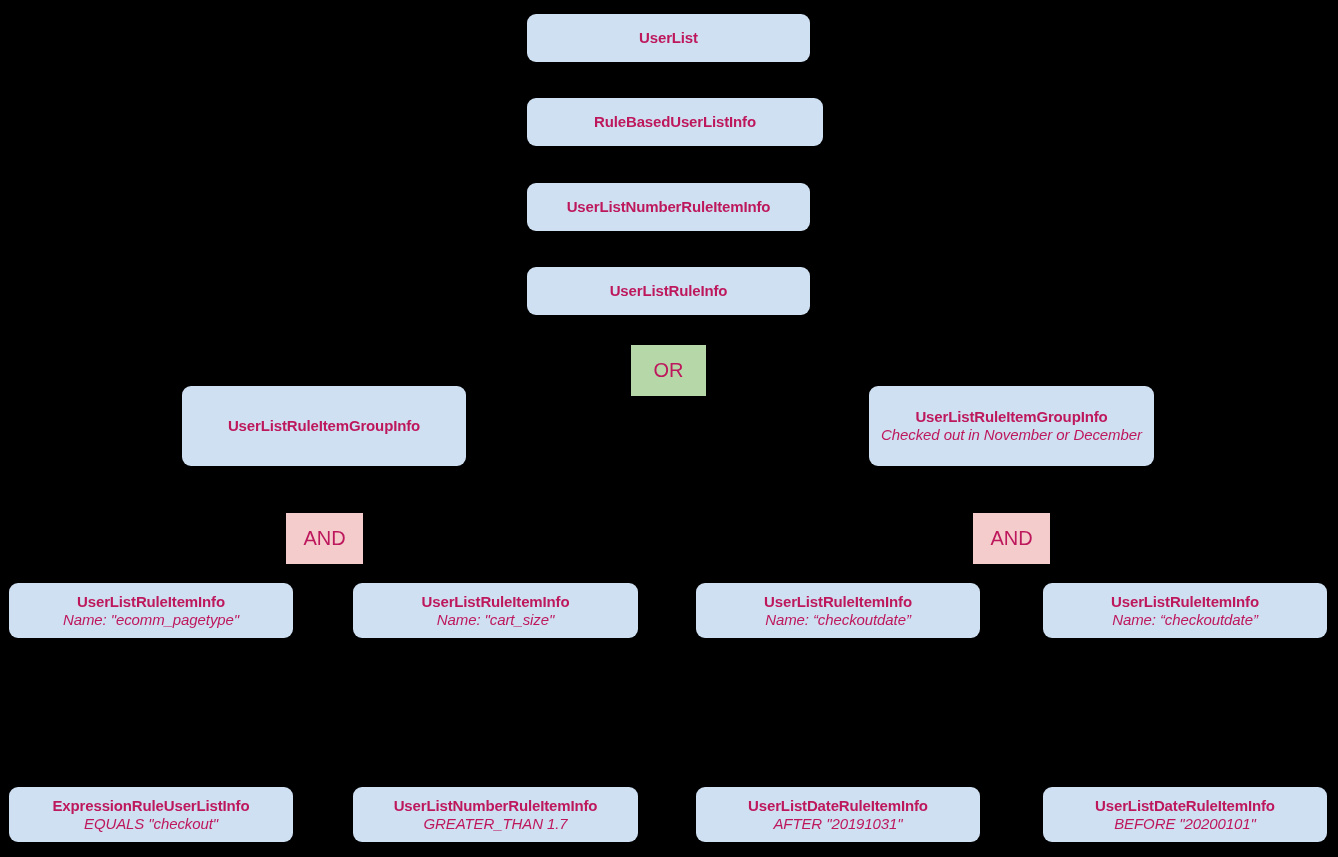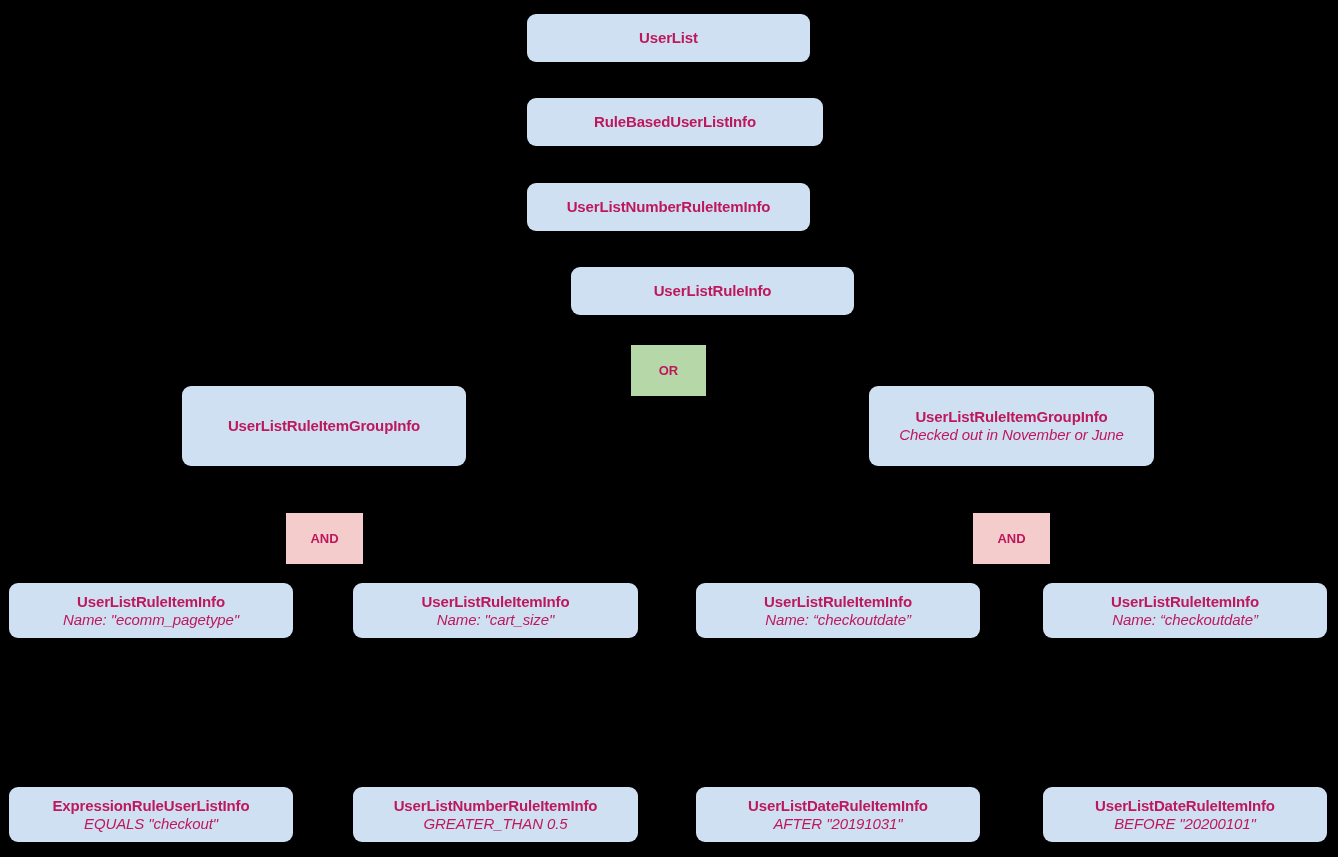--- a/index.html
+++ b/index.html
@@ -46,22 +46,22 @@
     letter-spacing: -0.15px;
     white-space: nowrap;
   }
   .node-sub {
     font-style: italic;
     font-size: 15px;
     letter-spacing: -0.1px;
     padding: 0 10px;
   }
   .op-label {
-    font-weight: bold;
-    font-size: 13px;
+    font-weight: normal;
+    font-size: 20px;
   }
   
   .arrowhead {
     position: absolute;
     width: 0;
     height: 0;
     border-left: 11px solid transparent;
     border-right: 11px solid transparent;
     border-top: 13px solid #000000;
   }
@@ -76,32 +76,32 @@
       <div class="arrowhead" style="left: 979px; top: 375px;"></div>
       <div class="node blue" style="left: 527px; top: 14px; width: 283px; height: 48px;">
         <div class="node-title">UserList</div>
       </div>
       <div class="node blue" style="left: 527px; top: 98px; width: 296px; height: 48px; text-align: center;">
         <div class="node-title">RuleBasedUserListInfo</div>
       </div>
       <div class="node blue" style="left: 527px; top: 183px; width: 283px; height: 48px;">
         <div class="node-title">UserListNumberRuleItemInfo</div>
       </div>
-      <div class="node blue" style="left: 527px; top: 267px; width: 283px; height: 48px; margin-left: 44px;">
+      <div class="node blue" style="left: 527px; top: 267px; width: 283px; height: 48px;">
         <div class="node-title">UserListRuleInfo</div>
       </div>
       <div class="node green" style="left: 631px; top: 345px; width: 75px; height: 51px;">
         <div class="op-label">OR</div>
       </div>
       <div class="node blue" style="left: 182px; top: 386px; width: 284px; height: 80px;">
         <div class="node-title">UserListRuleItemGroupInfo</div>
       </div>
       <div class="node blue" style="left: 869px; top: 386px; width: 285px; height: 80px;">
         <div class="node-title">UserListRuleItemGroupInfo</div>
-        <div class="node-sub">Checked out in November or June</div>
+        <div class="node-sub">Checked out in November or December</div>
       </div>
       <div class="node pink" style="left: 286px; top: 513px; width: 77px; height: 51px;">
         <div class="op-label">AND</div>
       </div>
       <div class="node pink" style="left: 973px; top: 513px; width: 77px; height: 51px;">
         <div class="op-label">AND</div>
       </div>
       <div class="node blue" style="left: 9px; top: 583px; width: 284px; height: 55px;">
         <div class="node-title">UserListRuleItemInfo</div>
         <div class="node-sub">Name: "ecomm_pagetype"</div>
@@ -117,21 +117,21 @@
       <div class="node blue" style="left: 1043px; top: 583px; width: 284px; height: 55px;">
         <div class="node-title">UserListRuleItemInfo</div>
         <div class="node-sub">Name: “checkoutdate”</div>
       </div>
       <div class="node blue" style="left: 9px; top: 787px; width: 284px; height: 55px;">
         <div class="node-title">ExpressionRuleUserListInfo</div>
         <div class="node-sub">EQUALS "checkout"</div>
       </div>
       <div class="node blue" style="left: 353px; top: 787px; width: 285px; height: 55px;">
         <div class="node-title">UserListNumberRuleItemInfo</div>
-        <div class="node-sub">GREATER_THAN 0.5</div>
+        <div class="node-sub">GREATER_THAN 1.7</div>
       </div>
       <div class="node blue" style="left: 696px; top: 787px; width: 284px; height: 55px;">
         <div class="node-title">UserListDateRuleItemInfo</div>
         <div class="node-sub">AFTER "20191031"</div>
       </div>
       <div class="node blue" style="left: 1043px; top: 787px; width: 284px; height: 55px;">
         <div class="node-title">UserListDateRuleItemInfo</div>
         <div class="node-sub">BEFORE "20200101"</div>
       </div>
     </div>

